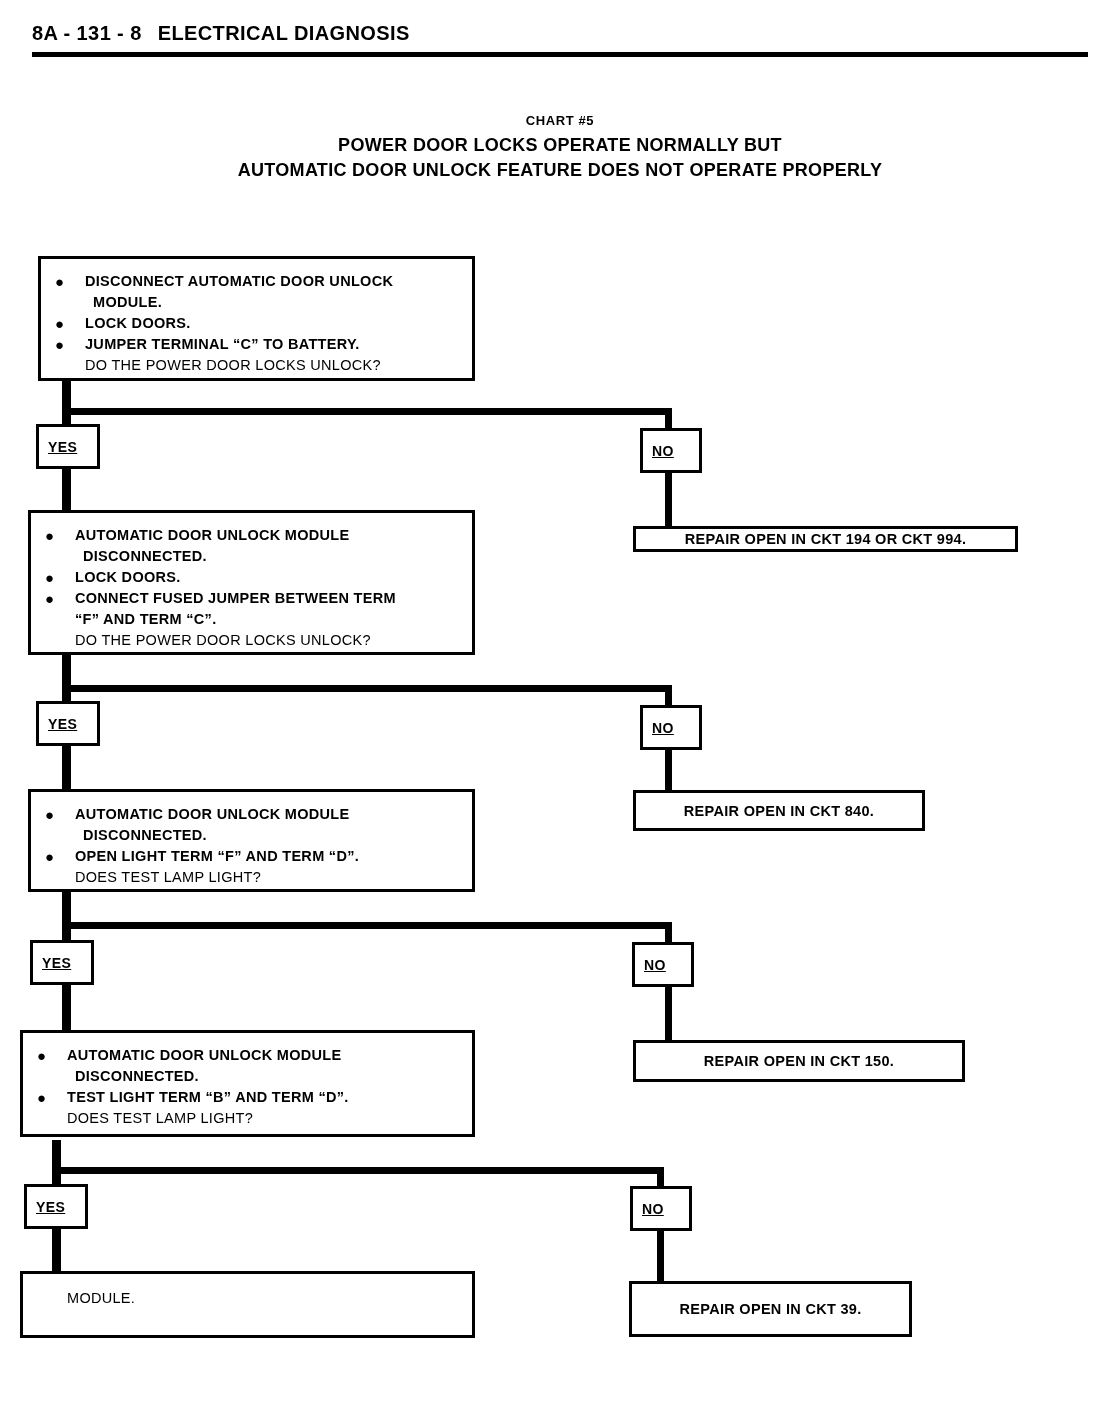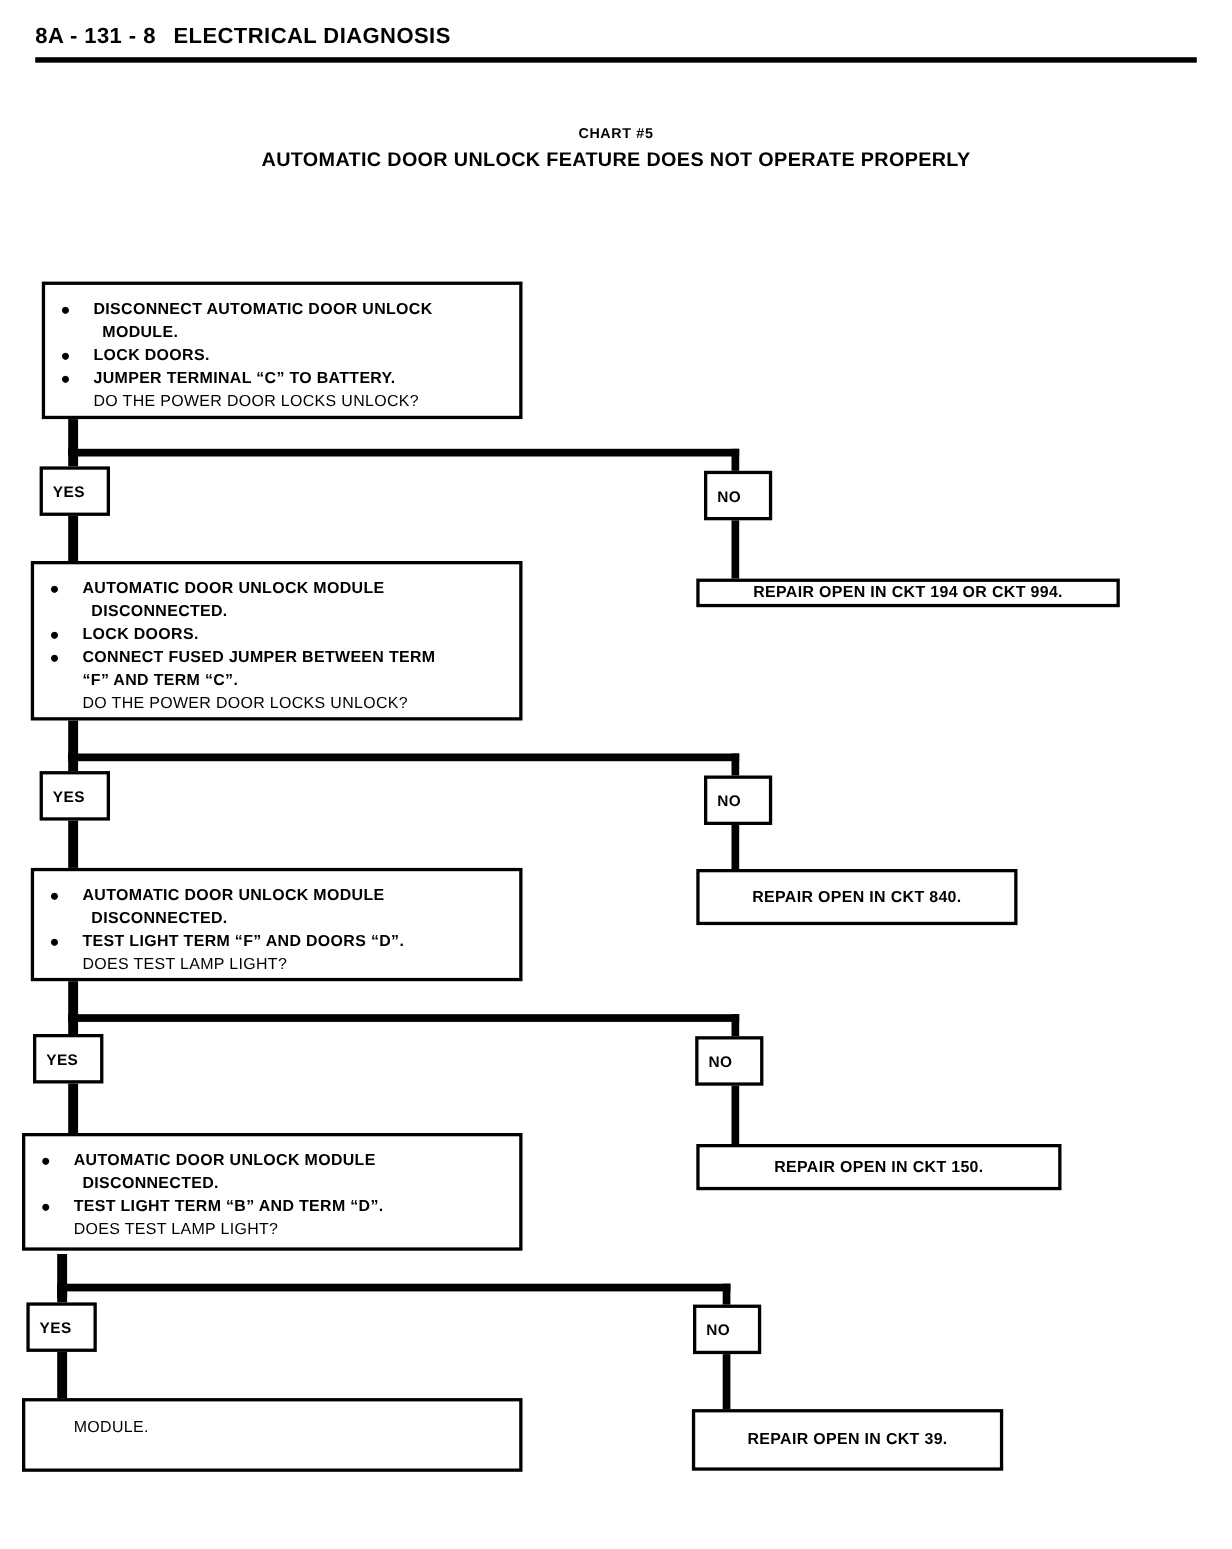--- a/index.html
+++ b/index.html
@@ -126,20 +126,21 @@
 
   
   .yn-box {
     position: absolute;
     background: #ffffff;
     border: 3px solid #000000;
     box-sizing: border-box;
     display: flex;
     align-items: center;
     z-index: 4;
+    text-decoration: underline;
   }
   .yn-box .yn-text {
     font-size: 14px;
     font-weight: bold;
     letter-spacing: 0.4px;
     padding-left: 9px;
   }
   .yn-box.no-box .yn-text { }
 
   
@@ -154,20 +155,21 @@
 
 <div id="page">
 
   <div class="pg-header">
     <span class="hdr-code">8A - 131 - 8</span><span>ELECTRICAL DIAGNOSIS</span>
   </div>
   <div class="hdr-rule"></div>
 
   <div class="title-block">
     <div class="title-main">CHART #5</div>
+    <div class="title-sub">POWER DOOR LOCKS OPERATE NORMALLY BUT</div>
     <div class="title-sub">AUTOMATIC DOOR UNLOCK FEATURE DOES NOT OPERATE PROPERLY</div>
   </div>
 
   <div class="ln" style="left:62px; top:378px; width:9px; height:34px;"></div>
   <div class="ln" style="left:62px; top:408px; width:610px; height:7px;"></div>
   <div class="ln" style="left:62px; top:408px; width:9px; height:118px;"></div>
   <div class="ln" style="left:665px; top:408px; width:7px; height:125px;"></div>
 
   <div class="ln" style="left:62px; top:650px; width:9px; height:40px;"></div>
   <div class="ln" style="left:62px; top:685px; width:610px; height:7px;"></div>
@@ -234,34 +236,34 @@
     </div>
   </div>
 
   <div class="yn-box" style="left:36px; top:701px; width:64px; height:45px;">
     <span class="yn-text">YES</span>
   </div>
   <div class="yn-box no-box" style="left:640px; top:705px; width:62px; height:45px;">
     <span class="yn-text">NO</span>
   </div>
 
-  <div class="repair-box" style="left:633px; top:790px; width:292px; height:51px;">
+  <div class="repair-box" style="left:633px; top:790px; width:292px; height:41px;">
     <span class="repair-text">REPAIR OPEN IN CKT 840.</span>
   </div>
 
   <div class="box" style="left:28px; top:789px; width:447px; height:103px;">
     <div class="box-inner">
       <div class="bullet-line">
         <span class="bullet-dot">●</span>
         <span class="bullet-text">AUTOMATIC DOOR UNLOCK MODULE</span>
       </div>
       <div class="cont-line">DISCONNECTED.</div>
       <div class="bullet-line">
         <span class="bullet-dot">●</span>
-        <span class="bullet-text">TEST LIGHT TERM “F” AND DOORS “D”.</span>
+        <span class="bullet-text">OPEN LIGHT TERM “F” AND TERM “D”.</span>
       </div>
       <div class="plain-line">DOES TEST LAMP LIGHT?</div>
     </div>
   </div>
 
   <div class="yn-box" style="left:30px; top:940px; width:64px; height:45px;">
     <span class="yn-text">YES</span>
   </div>
   <div class="yn-box no-box" style="left:632px; top:942px; width:62px; height:45px;">
     <span class="yn-text">NO</span>

